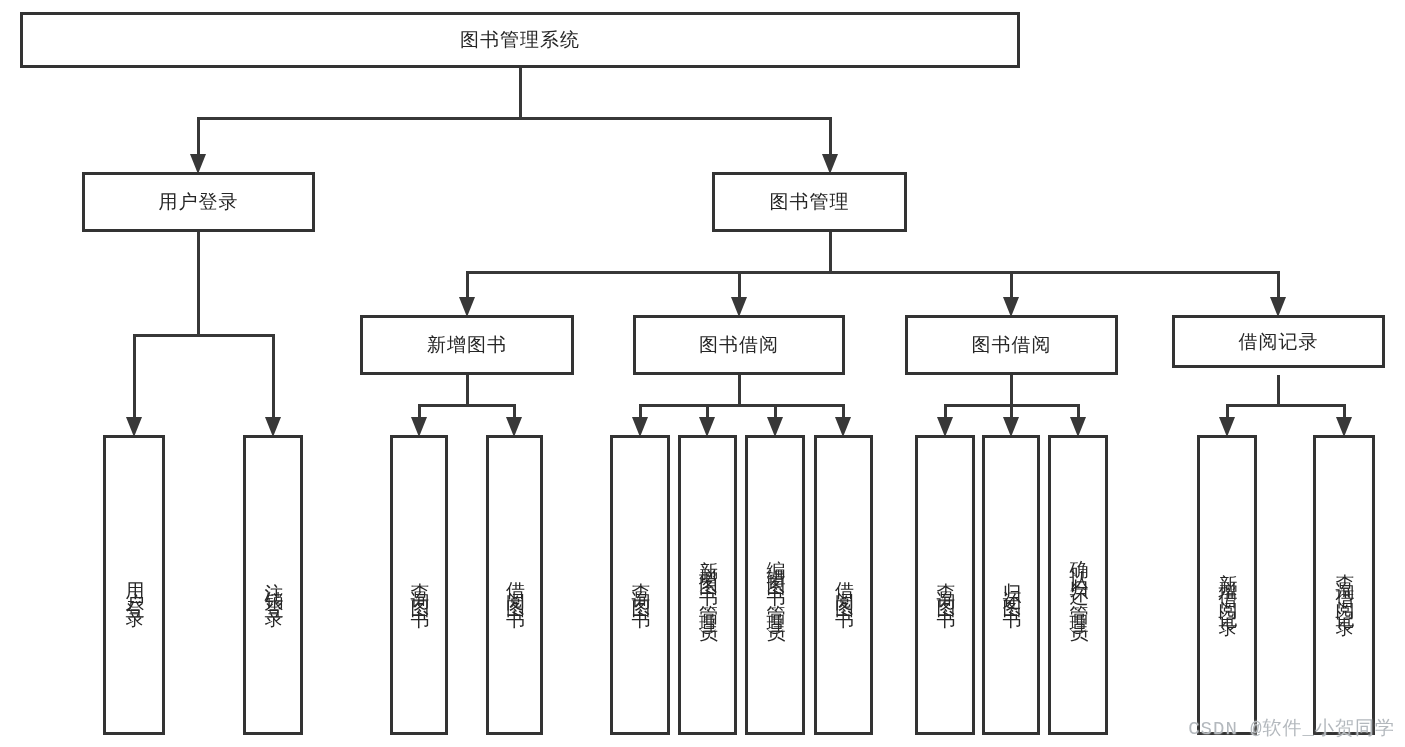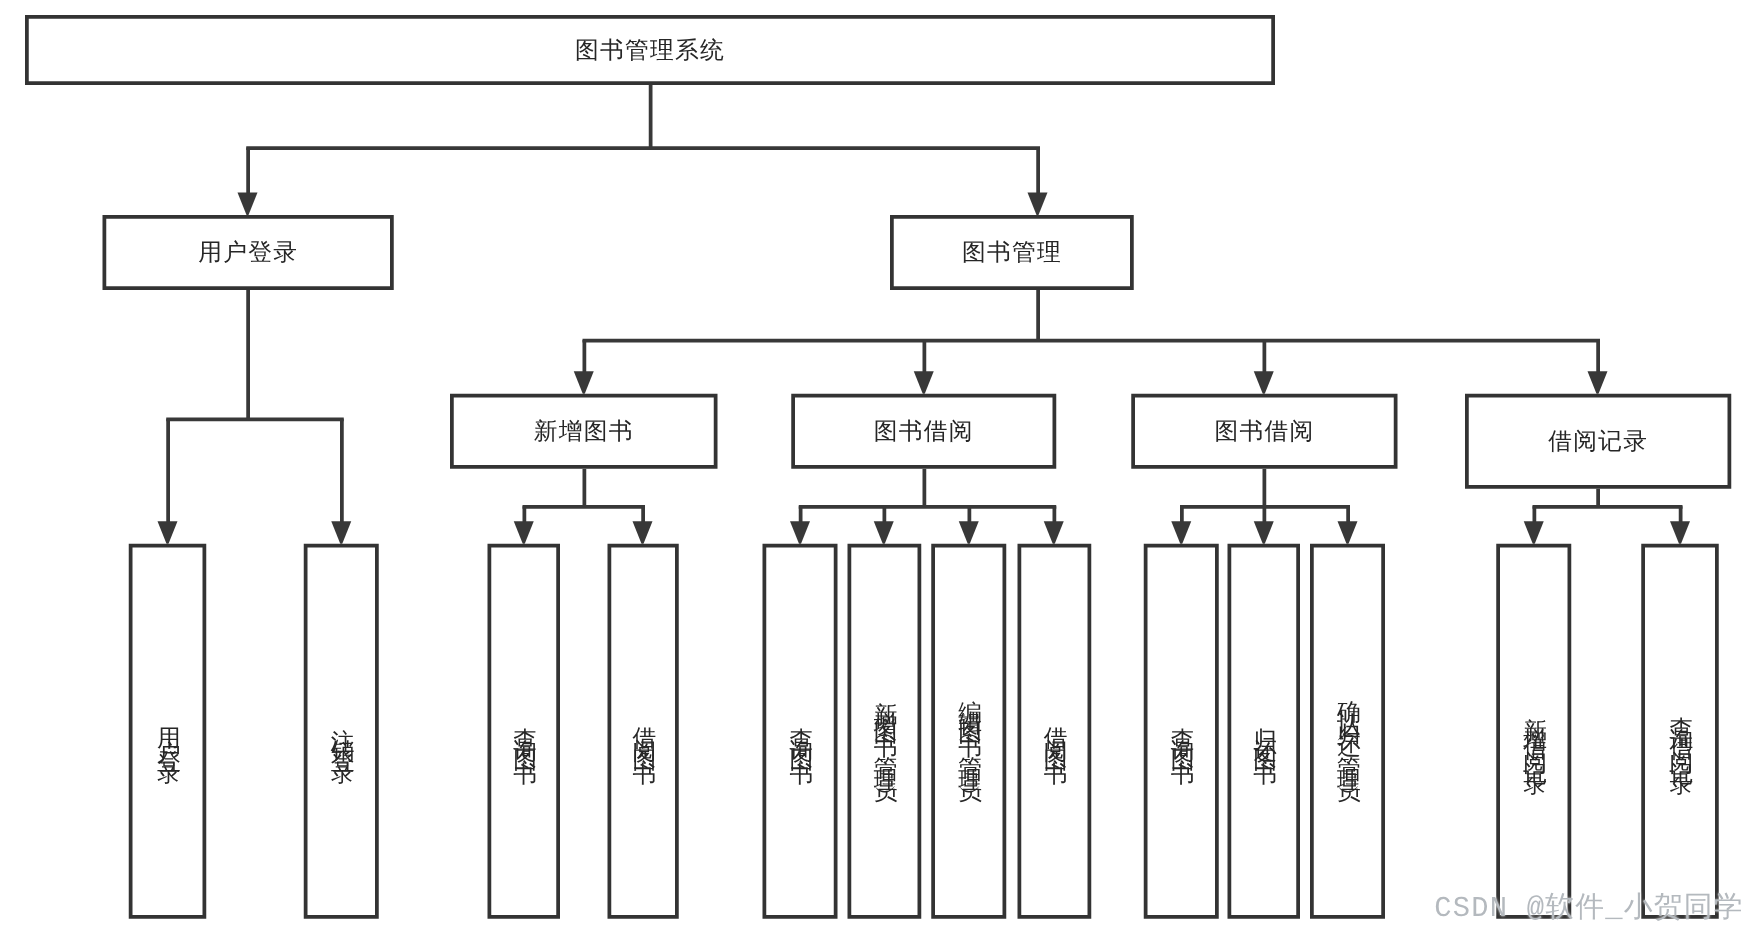--- a/index.html
+++ b/index.html
@@ -35,21 +35,21 @@
     position:absolute;
     width:0; height:0;
     border-left:8px solid transparent;
     border-right:8px solid transparent;
     border-top:20px solid var(--line,#383838);
     z-index:1;
   }
   .watermark {
     position:absolute;
     right:10px; bottom:6px;
-    font-size:23px;
+    font-size:19px;
     color:var(--watermark,#b4b9be);
     letter-spacing:1px;
     z-index:3;
     text-shadow:0 0 2px #ffffff;
   }
 </style>
 </head>
 <body>
 
 <div class="canvas" style="--bg: #ffffff; --box-fill: #ffffff; --border: #333333; --line: #383838; --text: #262626; --watermark: #b4b9be;">
@@ -109,21 +109,21 @@
     </div>
   <div id="nodes-layer">
       <div class="node" style="left: 20px; top: 12px; width: 1000px; height: 56px;">图书管理系统</div>
       <div class="node" style="left: 82px; top: 172px; width: 233px; height: 60px;">用户登录</div>
       <div class="node" style="left: 712px; top: 172px; width: 195px; height: 60px;">图书管理</div>
       <div class="node vertical" style="left: 103px; top: 435px; width: 62px; height: 300px;">用户登录</div>
       <div class="node vertical" style="left: 243px; top: 435px; width: 60px; height: 300px;">注销登录</div>
       <div class="node" style="left: 360px; top: 315px; width: 214px; height: 60px;">新增图书</div>
       <div class="node" style="left: 633px; top: 315px; width: 212px; height: 60px;">图书借阅</div>
       <div class="node" style="left: 905px; top: 315px; width: 213px; height: 60px;">图书借阅</div>
-      <div class="node" style="left: 1172px; top: 315px; width: 213px; height: 76px;">借阅记录</div>
+      <div class="node" style="left: 1172px; top: 315px; width: 213px; height: 53px;">借阅记录</div>
       <div class="node vertical" style="left: 390px; top: 435px; width: 58px; height: 300px;">查询图书</div>
       <div class="node vertical" style="left: 486px; top: 435px; width: 57px; height: 300px;">借阅图书</div>
       <div class="node vertical" style="left: 610px; top: 435px; width: 60px; height: 300px;">查询图书</div>
       <div class="node vertical" style="left: 678px; top: 435px; width: 59px; height: 300px;">新增图书（管理员）</div>
       <div class="node vertical" style="left: 745px; top: 435px; width: 60px; height: 300px;">编辑图书（管理员）</div>
       <div class="node vertical" style="left: 814px; top: 435px; width: 59px; height: 300px;">借阅图书</div>
       <div class="node vertical" style="left: 915px; top: 435px; width: 60px; height: 300px;">查询图书</div>
       <div class="node vertical" style="left: 982px; top: 435px; width: 58px; height: 300px;">归还图书</div>
       <div class="node vertical" style="left: 1048px; top: 435px; width: 60px; height: 300px;">确认归还（管理员）</div>
       <div class="node vertical" style="left: 1197px; top: 435px; width: 60px; height: 300px;">新增借阅记录</div>

